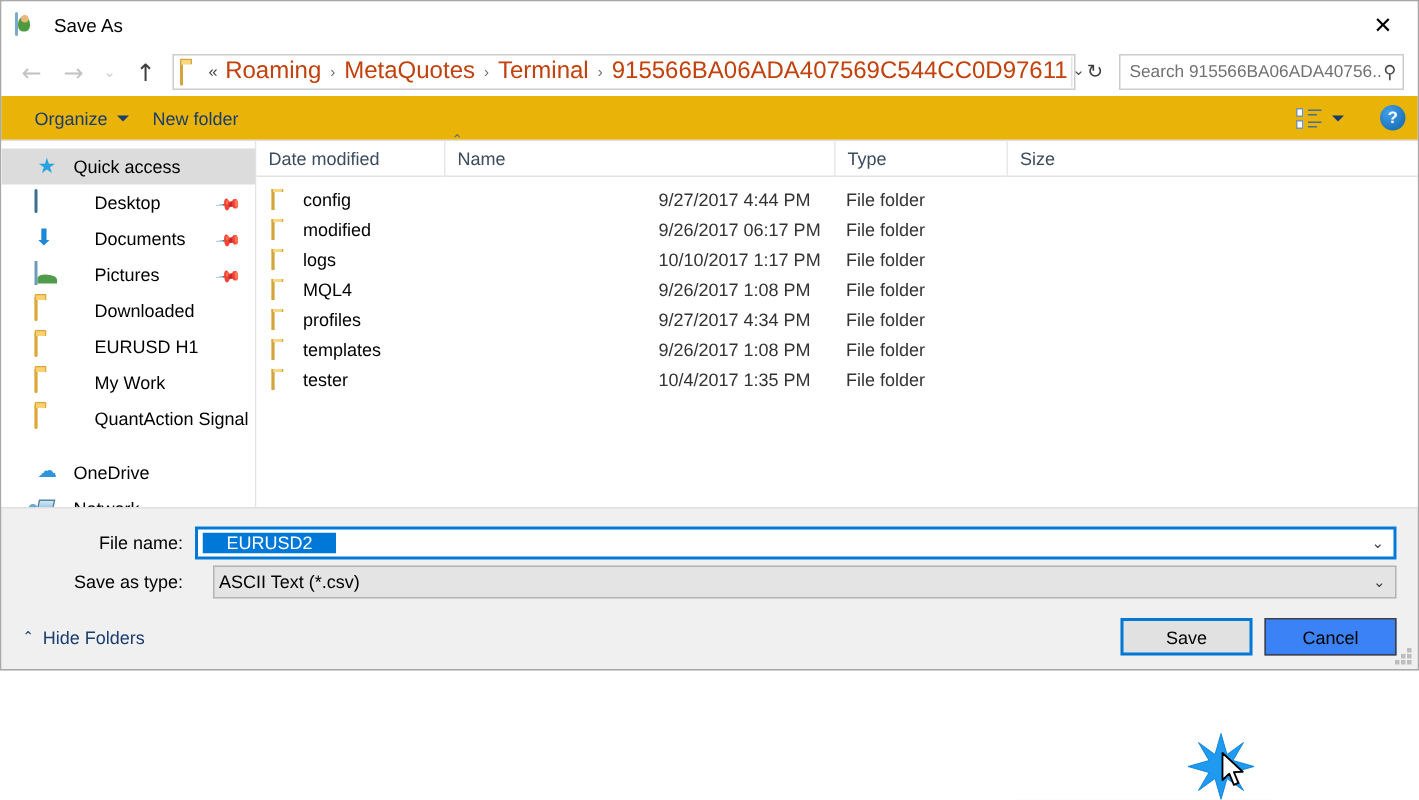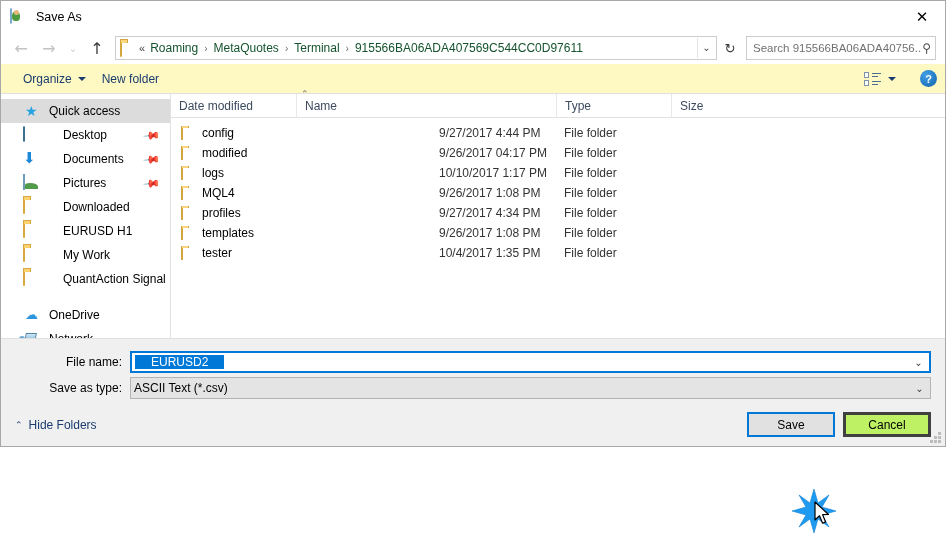--- a/index.html
+++ b/index.html
@@ -79,21 +79,21 @@
     border: 1px solid #d2a53e;
     border-radius: 0 1px 1px 1px;
     position: relative;
   }
   .folder-shape:before {
     content:""; position:absolute; left:-1px; top:-3px;
     width: 6px; height: 3px; background:#fcd77f;
     border:1px solid #d2a53e; border-bottom:none; border-radius:1px 1px 0 0;
   }
   .crumb {
-    font-size: 12px; color: #14532d; padding: 2px 2px;
+    font-size: 16px; color: #c2410c; padding: 2px 2px;
     white-space: nowrap;
   }
   .crumb.sep { color: #6d6d6d; font-size: 10px; padding: 0 4px; }
   .crumb.dbl { color: #3d3d3d; font-size: 11px; padding: 0 3px 0 1px; }
   .crumb-spacer { flex: 1; min-width: 0; }
   .addr-chevron {
     width: 18px; text-align: center; color: #4a4a4a;
     font-size: 10px; font-family: "DejaVu Sans", sans-serif;
     border-left: 1px solid #e4e4e4; line-height: 20px; height: 20px;
   }
@@ -107,21 +107,21 @@
     width: 190px; height: 24px; margin-left: 4px;
     background: #fff; border: 1px solid #cccccc;
     display: flex; align-items: center; padding: 0 4px 0 6px;
   }
   .searchbox .ph { flex: 1; color: #717171; font-size: 11.5px;
     overflow: hidden; white-space: nowrap; }
   .search-ico { color: #4a4a4a; font-size: 12px; font-family:"DejaVu Sans",sans-serif; }
 
   
   .cmdbar {
-    height: 30px; background: #fef9c3;
+    height: 30px; background: #eab308;
     border-bottom: 1px solid #e0e0e0;
     display: flex; align-items: center; flex: 0 0 30px;
     padding: 0 8px 0 14px;
   }
   .cmd-item {
     font-size: 12px; color: #1a3c6e; padding: 4px 8px;
     display: flex; align-items: center; gap: 6px; white-space: nowrap;
   }
   .caret-dn {
     width: 0; height: 0; border-left: 4px solid transparent;
@@ -223,21 +223,21 @@
     background: #f0f0f0; border-top: 1px solid #dfdfdf;
     padding: 12px 14px 0 14px; flex: 0 0 auto;
   }
   .formrow { display: flex; align-items: center; height: 22px; margin-bottom: 4px; }
   .formlabel { width: 115px; text-align: right; padding-right: 8px; font-size: 12px; color: #000; }
   .combo {
     flex: 1; height: 22px; background: #fff; border: 1px solid #b4b4b4;
     display: flex; align-items: center; padding: 0 2px 0 3px; font-size: 12px;
   }
   .combo.focused { border: 2px solid #0078d7; }
-  .combo.grey { background: #e4e4e4; border-color: #b4b4b4; }
+  .combo.grey { background: #e4e4e4; border-color: #b4b4b4; margin-left: 12px; }
   .combo .val { flex: 1; overflow: hidden; white-space: nowrap; }
   .sel-text { background: #0078d7; color: #fff; padding: 0 16px; }
   .combo-chev {
     width: 17px; text-align: center; color: #3d3d3d; font-size: 10px;
     font-family: "DejaVu Sans", sans-serif;
   }
 
   
   .footer {
     height: 43px; background: #f0f0f0;
@@ -245,21 +245,21 @@
     flex: 0 0 43px; position: relative;
   }
   .hide-folders {
     display: flex; align-items: center; gap: 6px;
     font-size: 12px; color: #1a3c6e;
   }
   .chev-up { font-size: 9px; font-family: "DejaVu Sans", sans-serif; color:#1a3c6e; }
   .footer-spacer { flex: 1; }
   .btn {
     width: 88px; height: 25px; font-size: 12px;
-    background: #bef264; border: 3px solid #404040;
+    background: #3b82f6; border: 1px solid #404040;
     display: flex; align-items: center; justify-content: center;
     color: #000; margin-left: 8px; position: relative;
   }
   .btn.primary { border: 2px solid #0078d7; background: #e1e1e1; }
   .grip {
     position: absolute; right: 4px; bottom: 3px; width: 12px; height: 12px;
   }
   .grip i { position: absolute; width: 3px; height: 3px; background: #bdbdbd; }
 
   
@@ -401,21 +401,21 @@
           </div>
           <div class="fcell date">9/27/2017 4:44 PM</div>
           <div class="fcell type">File folder</div>
           <div class="fcell size"></div>
         </div>
         <div class="frow">
           <div class="fcell name">
             <span class="row-folder"><span class="folder-shape"></span></span>
             <span>modified</span>
           </div>
-          <div class="fcell date">9/26/2017 04:17 PM</div>
+          <div class="fcell date">9/26/2017 06:17 PM</div>
           <div class="fcell type">File folder</div>
           <div class="fcell size"></div>
         </div>
         <div class="frow">
           <div class="fcell name">
             <span class="row-folder"><span class="folder-shape"></span></span>
             <span>logs</span>
           </div>
           <div class="fcell date">10/10/2017 1:17 PM</div>
           <div class="fcell type">File folder</div>

